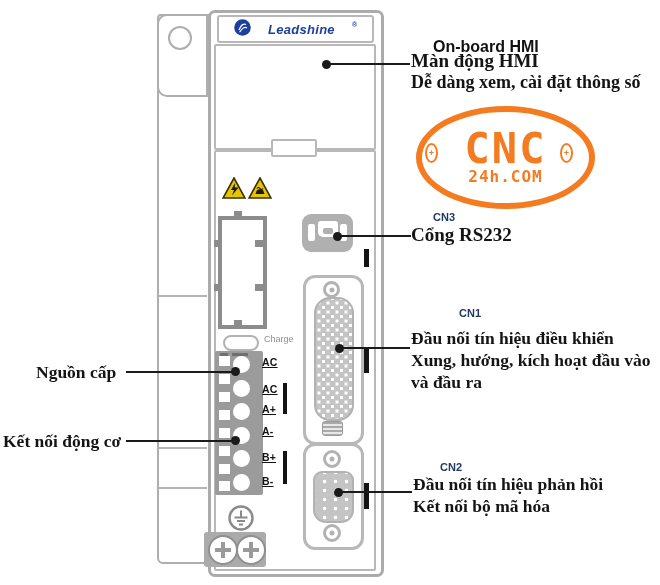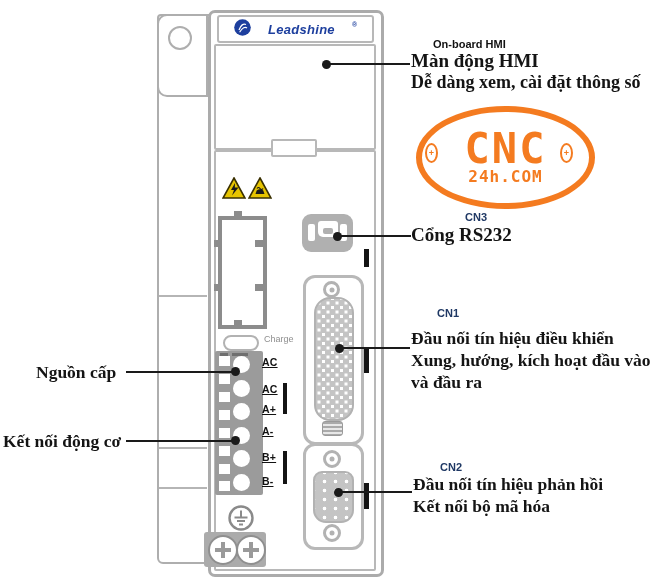--- a/index.html
+++ b/index.html
@@ -68,21 +68,21 @@
   
   .bottom-bracket{left:204px;top:532px;width:62px;height:35px;background:#ababab;border-radius:3px;}
   .bscrew{position:absolute;top:3px;width:26px;height:26px;border:2px solid #8f8f8f;border-radius:50%;background:#fff;}
   .bscrew .h{position:absolute;left:50%;top:50%;transform:translate(-50%,-50%);width:16px;height:4px;background:#9a9a9a;}
   .bscrew .v{position:absolute;left:50%;top:50%;transform:translate(-50%,-50%);width:4px;height:16px;background:#9a9a9a;}
 
   
   .dot{width:9px;height:9px;border-radius:50%;background:#1a1a1a;z-index:5;}
   .cline{height:2px;background:#1a1a1a;z-index:4;}
   .tag{font-size:11px;font-weight:bold;color:#1f3864;}
-  .tag-black{font-size:11px;font-weight:bold;color:#111;}
+  .tag-black{font-size:16px;font-weight:bold;color:#111;}
   .serif{font-family:"Liberation Serif",serif;font-weight:bold;color:#141414;}
 
   
   .cnc-oval{left:416px;top:106px;width:167px;height:91px;border:6px solid #f47b20;border-radius:50%;
     display:flex;flex-direction:column;align-items:center;justify-content:center;}
   .cnc-title{font-family:"DejaVu Sans Mono",monospace;font-weight:bold;font-size:42px;line-height:40px;color:#f47b20;letter-spacing:2px;}
   .cnc-sub{font-family:"DejaVu Sans Mono",monospace;font-weight:bold;font-size:16px;color:#f47b20;letter-spacing:1px;margin-top:-2px;}
   .cnc-bolt{width:9px;height:16px;border:2px solid #f47b20;border-radius:50%;color:#f47b20;font-size:9px;font-weight:bold;
     display:flex;align-items:center;justify-content:center;z-index:2;background:#fff;}
 </style>
@@ -225,26 +225,26 @@
 
   <div class="abs cnc-oval">
     <div class="cnc-title">CNC</div>
     <div class="cnc-sub">24h.COM</div>
   </div>
   <div class="abs cnc-bolt" style="left:425px;top:143px;">+</div>
   <div class="abs cnc-bolt" style="left:560px;top:143px;">+</div>
 
   <div class="abs dot" style="left:333px;top:232px;"></div>
   <div class="abs cline" style="left:340px;top:235px;width:71px;"></div>
-  <div class="abs tag" style="left:433px;top:211px;margin-left:32px;">CN3</div>
+  <div class="abs tag" style="left:433px;top:211px;">CN3</div>
   <div class="abs serif" style="left:411px;top:224px;font-size:19px;">Cổng RS232</div>
 
   <div class="abs dot" style="left:335px;top:344px;"></div>
   <div class="abs cline" style="left:342px;top:347px;width:68px;"></div>
-  <div class="abs tag" style="left:437px;top:307px;">CN1</div>
+  <div class="abs tag" style="left:459px;top:307px;">CN1</div>
   <div class="abs serif" style="left:411px;top:328px;font-size:17.5px;">Đầu nối tín hiệu điều khiển</div>
   <div class="abs serif" style="left:411px;top:350px;font-size:17.5px;">Xung, hướng, kích hoạt đầu vào</div>
   <div class="abs serif" style="left:411px;top:372px;font-size:17.5px;">và đầu ra</div>
 
   <div class="abs dot" style="left:334px;top:488px;"></div>
   <div class="abs cline" style="left:341px;top:491px;width:71px;"></div>
   <div class="abs tag" style="left:440px;top:461px;">CN2</div>
   <div class="abs serif" style="left:413px;top:474px;font-size:17.5px;">Đầu nối tín hiệu phản hồi</div>
   <div class="abs serif" style="left:413px;top:496px;font-size:17.5px;">Kết nối bộ mã hóa</div>
 

